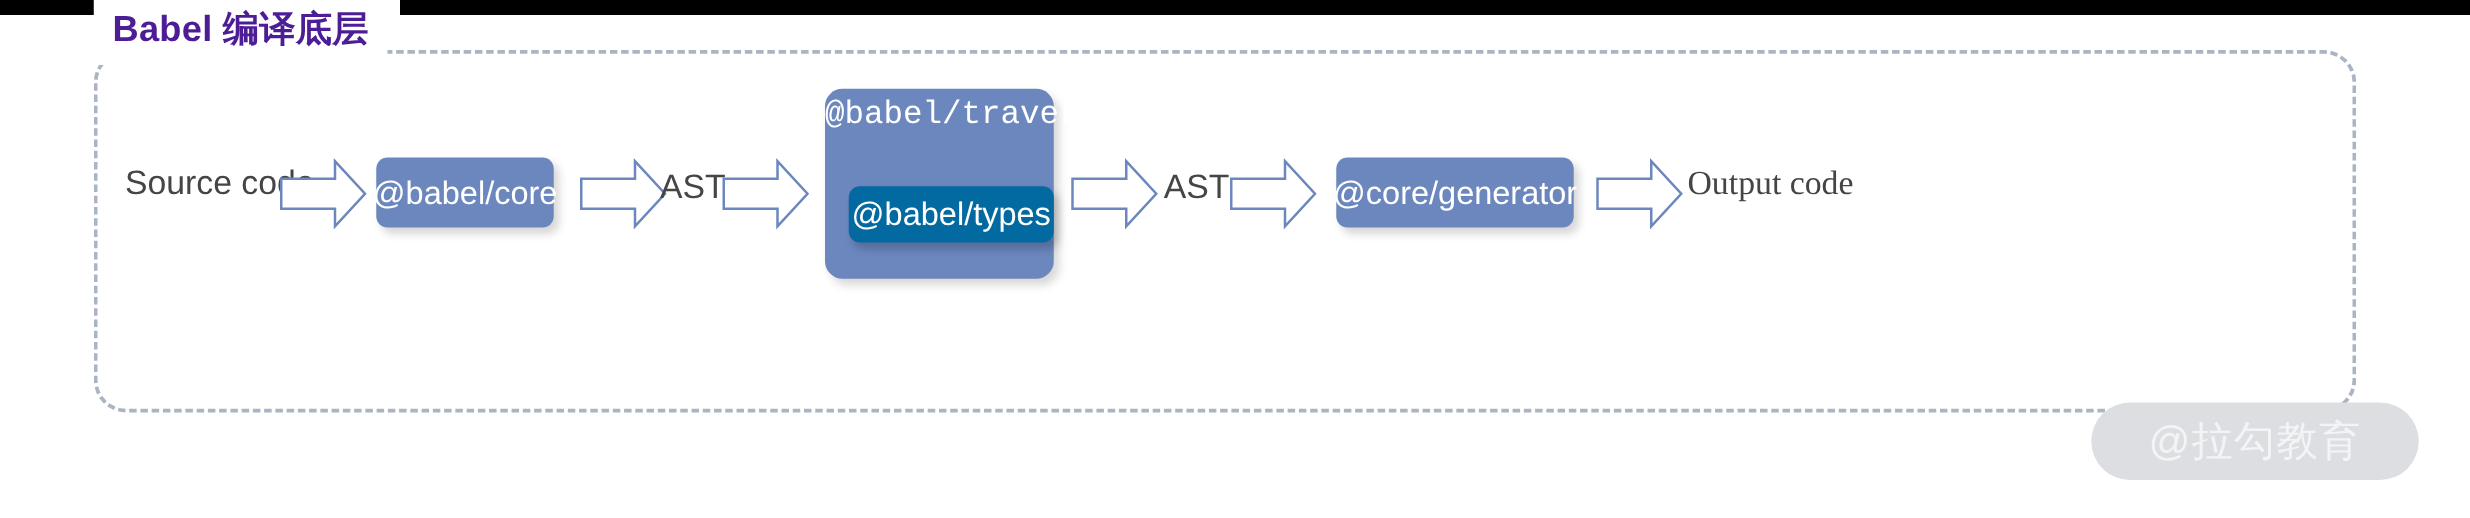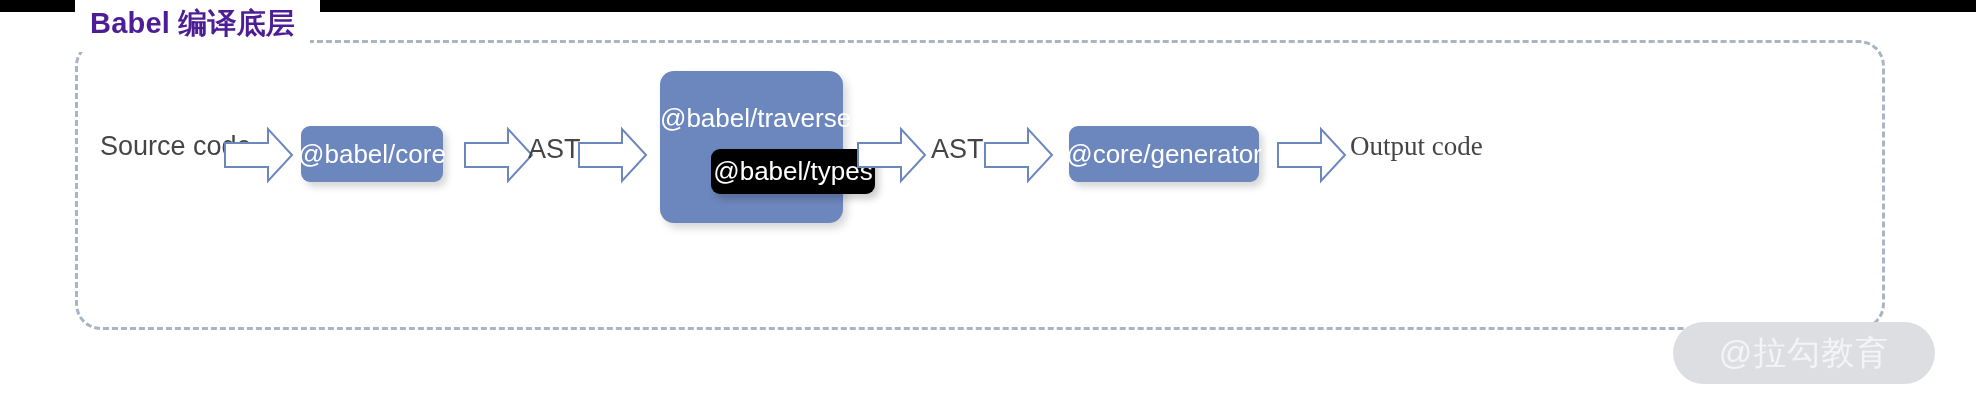--- a/index.html
+++ b/index.html
@@ -80,23 +80,22 @@
     color: #ffffff;
     display: flex;
     align-items: center;
     justify-content: center;
     box-shadow: 4px 5px 7px rgba(0,0,0,0.16);
     font-size: 26px;
     box-sizing: border-box;
     white-space: nowrap;
   }
   .blue-box.nested {
-    background: #000000;
+    background: #0369a1;
     box-shadow: 4px 5px 7px rgba(0,0,0,0.20);
-    margin-left: 32px;
   }
   .group-box {
     background: #6C87BE;
     border-radius: 14px;
     box-shadow: 4px 5px 8px rgba(0,0,0,0.16);
     box-sizing: border-box;
     position: absolute;
   }
   .group-label {
     position: absolute;
@@ -165,21 +164,21 @@
 
   <div class="node plain-label" style="left:528px; top:136px;">AST</div>
 
   <div class="arrow" style="left:578px; top:126px;">
     <svg width="70" height="58" viewBox="0 0 70 58">
       <polygon points="1,17 44,17 44,3 68,29 44,55 44,41 1,41" fill="#ffffff" stroke="#6C87BE" stroke-width="2"></polygon>
     </svg>
   </div>
 
   <div class="group-box" style="left:660px; top:71px; width:183px; height:152px;">
-    <div class="group-label" style="top:32px;">@babel/traverse</div>
+    <div class="group-label" style="top:5px;font-family:Liberation Mono, monospace;">@babel/traverse</div>
     <div class="blue-box nested" style="position:absolute; left:19px; top:78px; width:164px; height:45px;">
       <span>@babel/types</span>
     </div>
   </div>
 
   <div class="arrow" style="left:857px; top:126px;">
     <svg width="70" height="58" viewBox="0 0 70 58">
       <polygon points="1,17 44,17 44,3 68,29 44,55 44,41 1,41" fill="#ffffff" stroke="#6C87BE" stroke-width="2"></polygon>
     </svg>
   </div>

